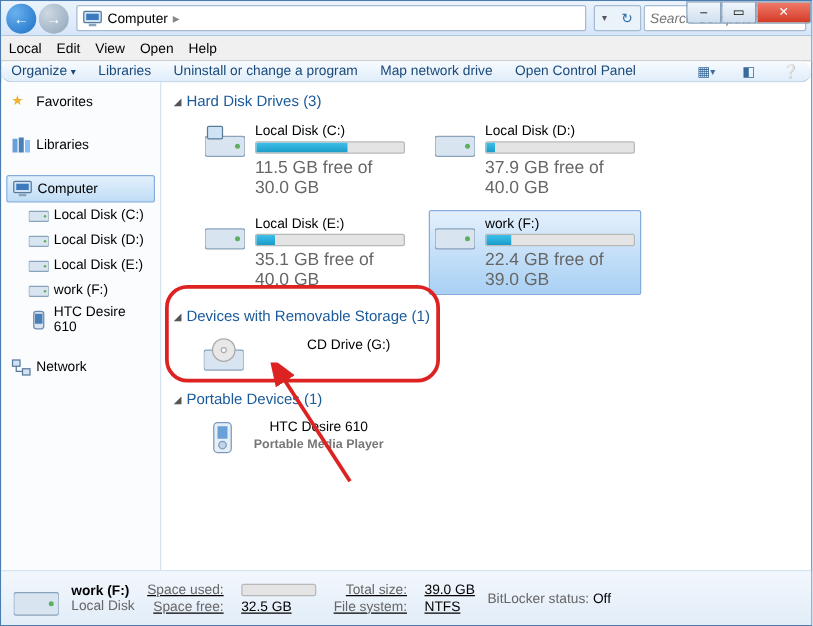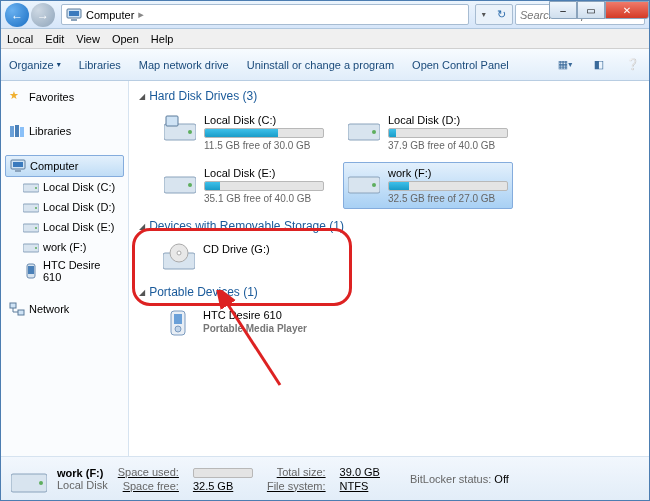--- a/index.html
+++ b/index.html
@@ -12,21 +12,21 @@
 .breadcrumb { flex: 1; background: #fff; border: 1px solid #a7bcd2; height: 21px; display: flex; align-items: center; padding: 0 4px; margin-right: 6px; border-radius: 2px; }
 .bc-icon { width: 16px; height: 14px; margin-right: 4px; }
 .bc-text { display: flex; align-items: center; gap: 4px; }
 .bc-refresh { width: 38px; height: 21px; border: 1px solid #a7bcd2; display: flex; align-items: center; justify-content: space-around; background: #eaf2fa; margin-right: 2px; border-radius: 2px; }
 .search { width: 130px; height: 21px; border: 1px solid #a7bcd2; padding: 0 4px; color: #888; font-style: italic; border-radius: 2px; font-size: 11px; }
 .win-controls { position: absolute; top: 1px; right: 1px; display: flex; }
 .win-btn { width: 28px; height: 18px; border: 1px solid #8aa3bc; background: linear-gradient(to bottom, #f0f6fc, #d0dfee); display: flex; align-items: center; justify-content: center; font-size: 10px; }
 .win-btn:first-child { border-radius: 0 0 0 3px; }
 .win-btn.close { background: linear-gradient(to bottom, #f07a6a, #d43a26); color: #fff; border-radius: 0 0 3px 0; width: 44px; }
 .menubar { height: 20px; background: #f0f0f0; display: flex; align-items: center; padding: 0 6px; gap: 12px; border-bottom: 1px solid #d0d0d0; }
-.toolbar { height: 32px; background: linear-gradient(to bottom, #f7fbff, #e0edfa); display: flex; align-items: center; padding: 0 8px; gap: 18px; border-bottom: 1px solid #b8cde2; }
+.toolbar { height: 17px; background: linear-gradient(to bottom, #f7fbff, #e0edfa); display: flex; align-items: center; padding: 0 8px; gap: 18px; border-bottom: 1px solid #b8cde2; border-radius: 14px; }
 .tb-item { display: flex; align-items: center; gap: 3px; color: #1a4a7a; cursor: pointer; }
 .tb-spacer { flex: 1; }
 .tb-icon { width: 16px; height: 16px; display: flex; align-items: center; justify-content: center; color: #3a6a9a; }
 .body { flex: 1; display: flex; overflow: hidden; }
 .sidebar { width: 128px; border-right: 1px solid #d6e3f0; padding: 6px 4px; background: #fafcfe; }
 .sb-group { margin-bottom: 14px; }
 .sb-head { display: flex; align-items: center; gap: 4px; padding: 2px 4px; font-size: 11px; }
 .sb-head.sel { background: linear-gradient(to bottom,#e3f0fc,#c0ddf6); border:1px solid #84acdd; border-radius:2px; }
 .sb-item { display: flex; align-items: center; gap: 4px; padding: 2px 4px 2px 18px; font-size: 11px; }
 .ic16 { width: 16px; height: 16px; flex-shrink: 0; }
@@ -35,22 +35,22 @@
 .section-head { color: #1a5a9a; font-size: 12px; margin: 2px 0 6px 0; display: flex; align-items: center; gap: 4px; }
 .tri { font-size: 8px; color: #555; }
 .drive-grid { display: flex; flex-wrap: wrap; gap: 6px 14px; margin: 0 0 10px 20px; }
 .drive { width: 170px; display: flex; gap: 8px; padding: 4px; border: 1px solid transparent; border-radius: 2px; }
 .drive.sel { background: linear-gradient(to bottom,#e3f0fc,#a8d0f4); border:1px solid #84acdd; }
 .drive-ic { width: 32px; height: 28px; flex-shrink: 0; display: flex; align-items: center; justify-content: center; }
 .drive-body { flex: 1; }
 .drive-name { margin-bottom: 2px; }
 .bar { width: 100%; height: 10px; background: #e4e4e4; border: 1px solid #b8b8b8; border-radius: 2px; overflow: hidden; margin-bottom: 2px; }
 .bar-fill { height: 100%; background: linear-gradient(to bottom,#3dc0ea,#1a9cc8); }
-.free-text { color: #666; font-size: 10px; }
-.device { width: 200px; display: flex; gap: 8px; padding: 4px; margin-left: 20px; }
+.free-text { color: #666; font-size: 14px; }
+.device { width: 200px; display: flex; gap: 8px; padding: 4px; margin-left: 20px; text-align: center; }
 .device-body .sub { color: #777; font-size: 10px; font-weight: bold; }
 .statusbar { height: 44px; border-top: 1px solid #d6e3f0; background: linear-gradient(to bottom,#f2f7fd,#e2edf8); display: flex; align-items: center; padding: 0 10px; gap: 10px; font-size: 11px; }
 .stat-ic { width: 36px; height: 30px; }
 .stat-cols { display: grid; grid-template-columns: auto auto auto auto; column-gap: 14px; row-gap: 2px; align-items: center; text-decoration: underline; }
 .stat-lbl { color: #666; text-align: right; }
 .mini-bar { width: 60px; height: 10px; background: #e4e4e4; border: 1px solid #b8b8b8; border-radius: 2px; overflow: hidden; display: inline-block; vertical-align: middle; }
 .mini-fill { height: 100%; background: linear-gradient(to bottom,#3dc0ea,#1a9cc8); }
 .annot-box { position: absolute; border: 3px solid #d22; border-radius: 18px; pointer-events: none; }
 .annot-arrow { position: absolute; pointer-events: none; }
 </style>
@@ -94,22 +94,22 @@
     <span>Open</span>
     <span>Help</span>
   </div>
 
   <div class="toolbar">
     <span class="tb-item">
         <span>Organize</span> 
         <span style="font-size:8px">▾</span>
       </span>
     <span class="tb-item">Libraries</span>
+    <span class="tb-item">Uninstall or change a program</span>
     <span class="tb-item">Map network drive</span>
-    <span class="tb-item">Uninstall or change a program</span>
     <span class="tb-item">Open Control Panel</span>
     <span class="tb-spacer"></span>
     <span class="tb-icon">▦ <span style="font-size:8px">▾</span></span>
     <span class="tb-icon">◧</span>
     <span class="tb-icon" style="color:#1a6fc4">❔</span>
   </div>
 
   <div class="body">
     <div class="sidebar">
       <div class="sb-group">
@@ -234,21 +234,21 @@
           <div class="drive sel">
             <svg class="drive-ic" viewBox="0 0 32 28">
               <rect x="0" y="10" width="32" height="16" rx="2" fill="#d8e4ef" stroke="#8aa3bc"></rect>
               <circle cx="26" cy="18" r="2" fill="#5eae5e"></circle>
             </svg>
             <div class="drive-body">
               <div class="drive-name">work (F:)</div>
               <div class="bar">
                 <div class="bar-fill" style="width:17%"></div>
               </div>
-              <div class="free-text">32.5 GB free of 27.0 GB</div>
+              <div class="free-text">22.4 GB free of 39.0 GB</div>
             </div>
           </div>
         </div>
 
       <div class="section-head">
           <span class="tri">◢</span>
           <span>Devices with Removable Storage (1)</span>
         </div>
       <div class="device">
         <svg class="drive-ic" viewBox="0 0 32 28">
@@ -292,21 +292,21 @@
     <div class="stat-cols">
       <span class="stat-lbl">Space used:</span>
       <span><span class="mini-bar"><span class="mini-fill" id="mini-fill" style="width: 17%;"></span></span></span>
       <span class="stat-lbl">Total size:</span>
       <span>39.0 GB</span>
       <span class="stat-lbl">Space free:</span>
       <span>32.5 GB</span>
       <span class="stat-lbl">File system:</span>
       <span>NTFS</span>
     </div>
-    <div style="margin-left:20px">
+    <div style="">
       <span class="stat-lbl">BitLocker status:</span>
       <span>Off</span>
     </div>
   </div>
 </div>
 
 <div class="annot-box" style="left:132px; top:228px; width:220px; height:78px;"></div>
 <svg class="annot-arrow" style="left:210px; top:290px; width:80px; height:100px;" viewBox="0 0 80 100">
     <defs>
       <marker id="ah" markerWidth="10" markerHeight="10" refX="2" refY="3" orient="auto">

